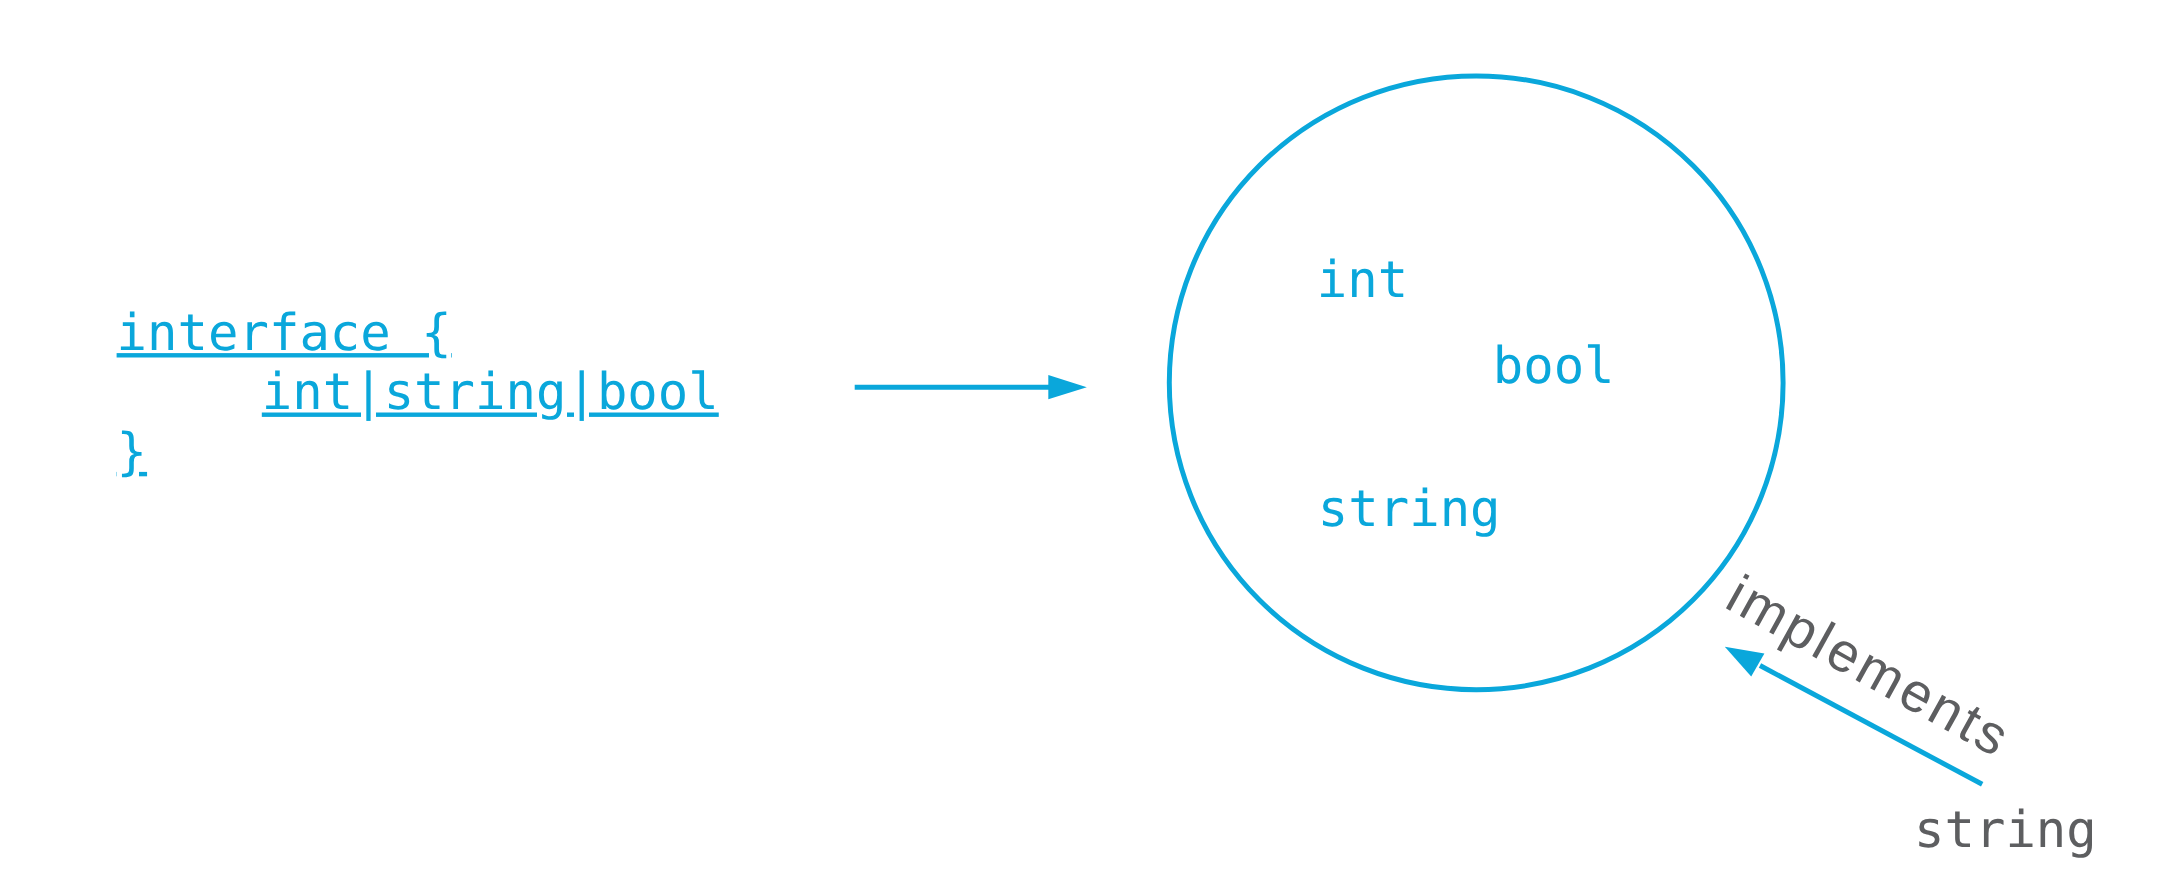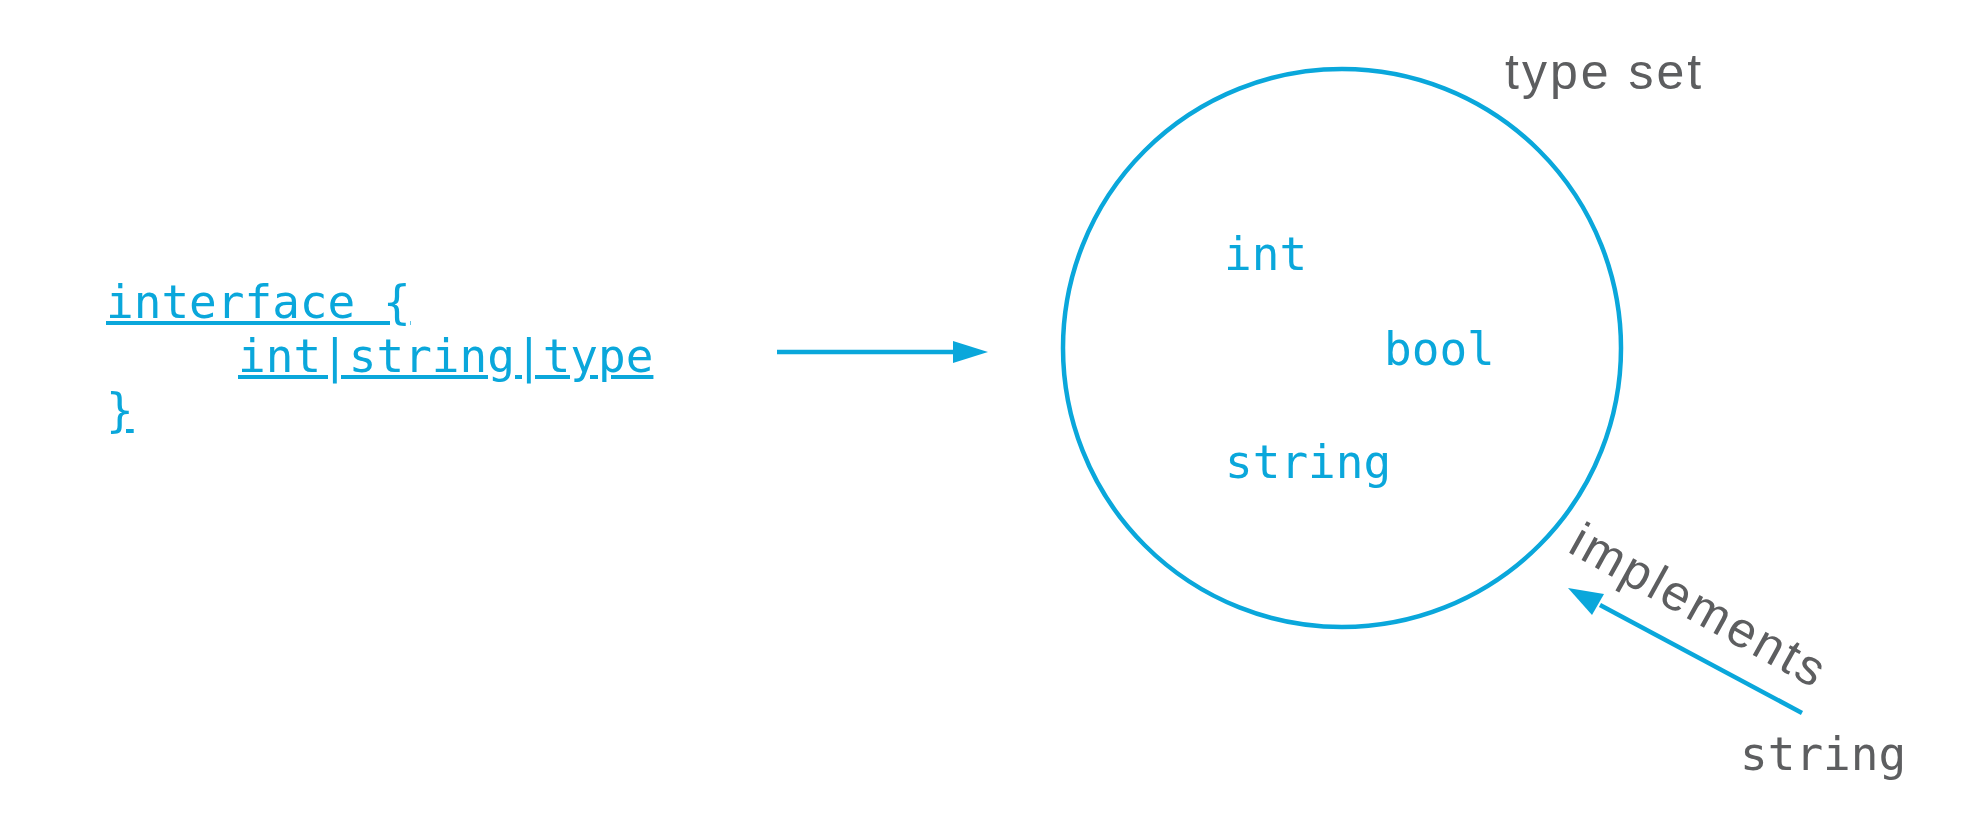--- a/index.html
+++ b/index.html
@@ -53,23 +53,23 @@
     color: var(--gray);
     white-space: nowrap;
   }
   .code-block {
     position: absolute;
     left: 106px;
     top: 275px;
     text-decoration: underline;
   }
   .code-line-1 { padding-left: 132px; }  
-  .member { position: absolute; margin-left: 27px; }
+  .member { position: absolute; }
   .member-int    { left: 1197px; top: 227px; }
-  .member-bool   { left: 1357px; top: 322px; }
+  .member-bool   { left: 1357px; top: 305px; }
   .member-string { left: 1198px; top: 435px; }
   .defines-label {
     position: absolute;
     left: 798px;
     top: 362px;
   }
   .type-set-label {
     position: absolute;
     left: 1505px;
     top: 44px;
@@ -101,24 +101,23 @@
       <line class="stroke" x1="777" y1="352" x2="956" y2="352"></line>
       <polygon class="fillhead" points="988,352 953,341 953,363"></polygon>
     </g>
 
     <g>
       <line class="stroke" x1="1802" y1="713" x2="1600" y2="605"></line>
       <polygon class="fillhead" points="1568,588 1604,594 1592,615"></polygon>
     </g>
   </svg>
 
-  <pre class="code-block mono"><div class="code-line-0">interface {</div><div class="code-line-1">int|string|type</div><div class="code-line-2">}</div></pre>
+  <pre class="code-block mono"><div class="code-line-0">interface {</div><div class="code-line-1">int|string|bool</div><div class="code-line-2">}</div></pre>
 
 
-  <div class="type-set-label sans-label">type set</div>
 
   <div class="implements-label sans-label">implements</div>
 
   <div class="member member-int mono">int</div>
 
   <div class="member member-bool mono">bool</div>
 
   <div class="member member-string mono">string</div>
 
   <div class="impl-type-label mono">string</div>

